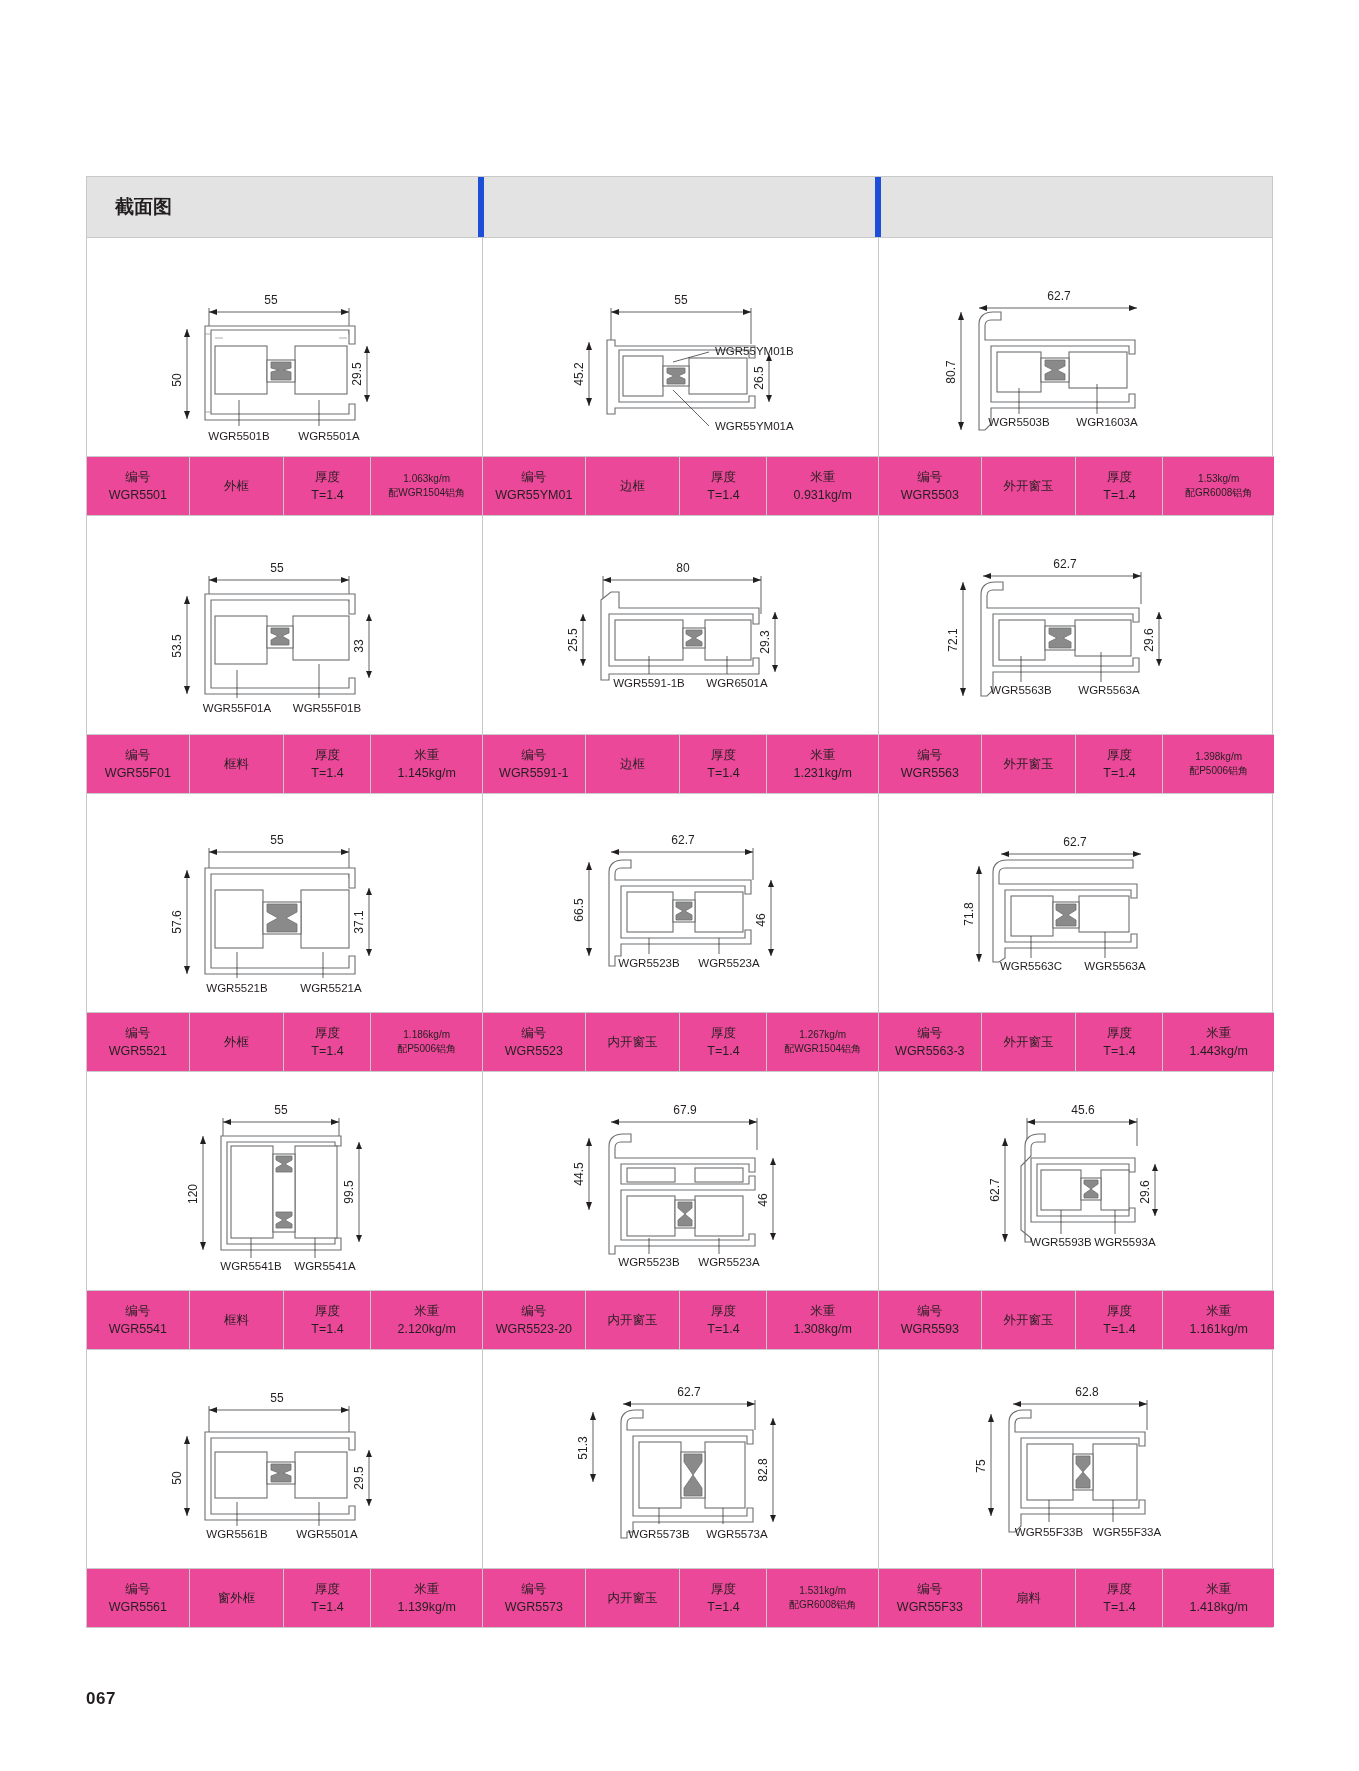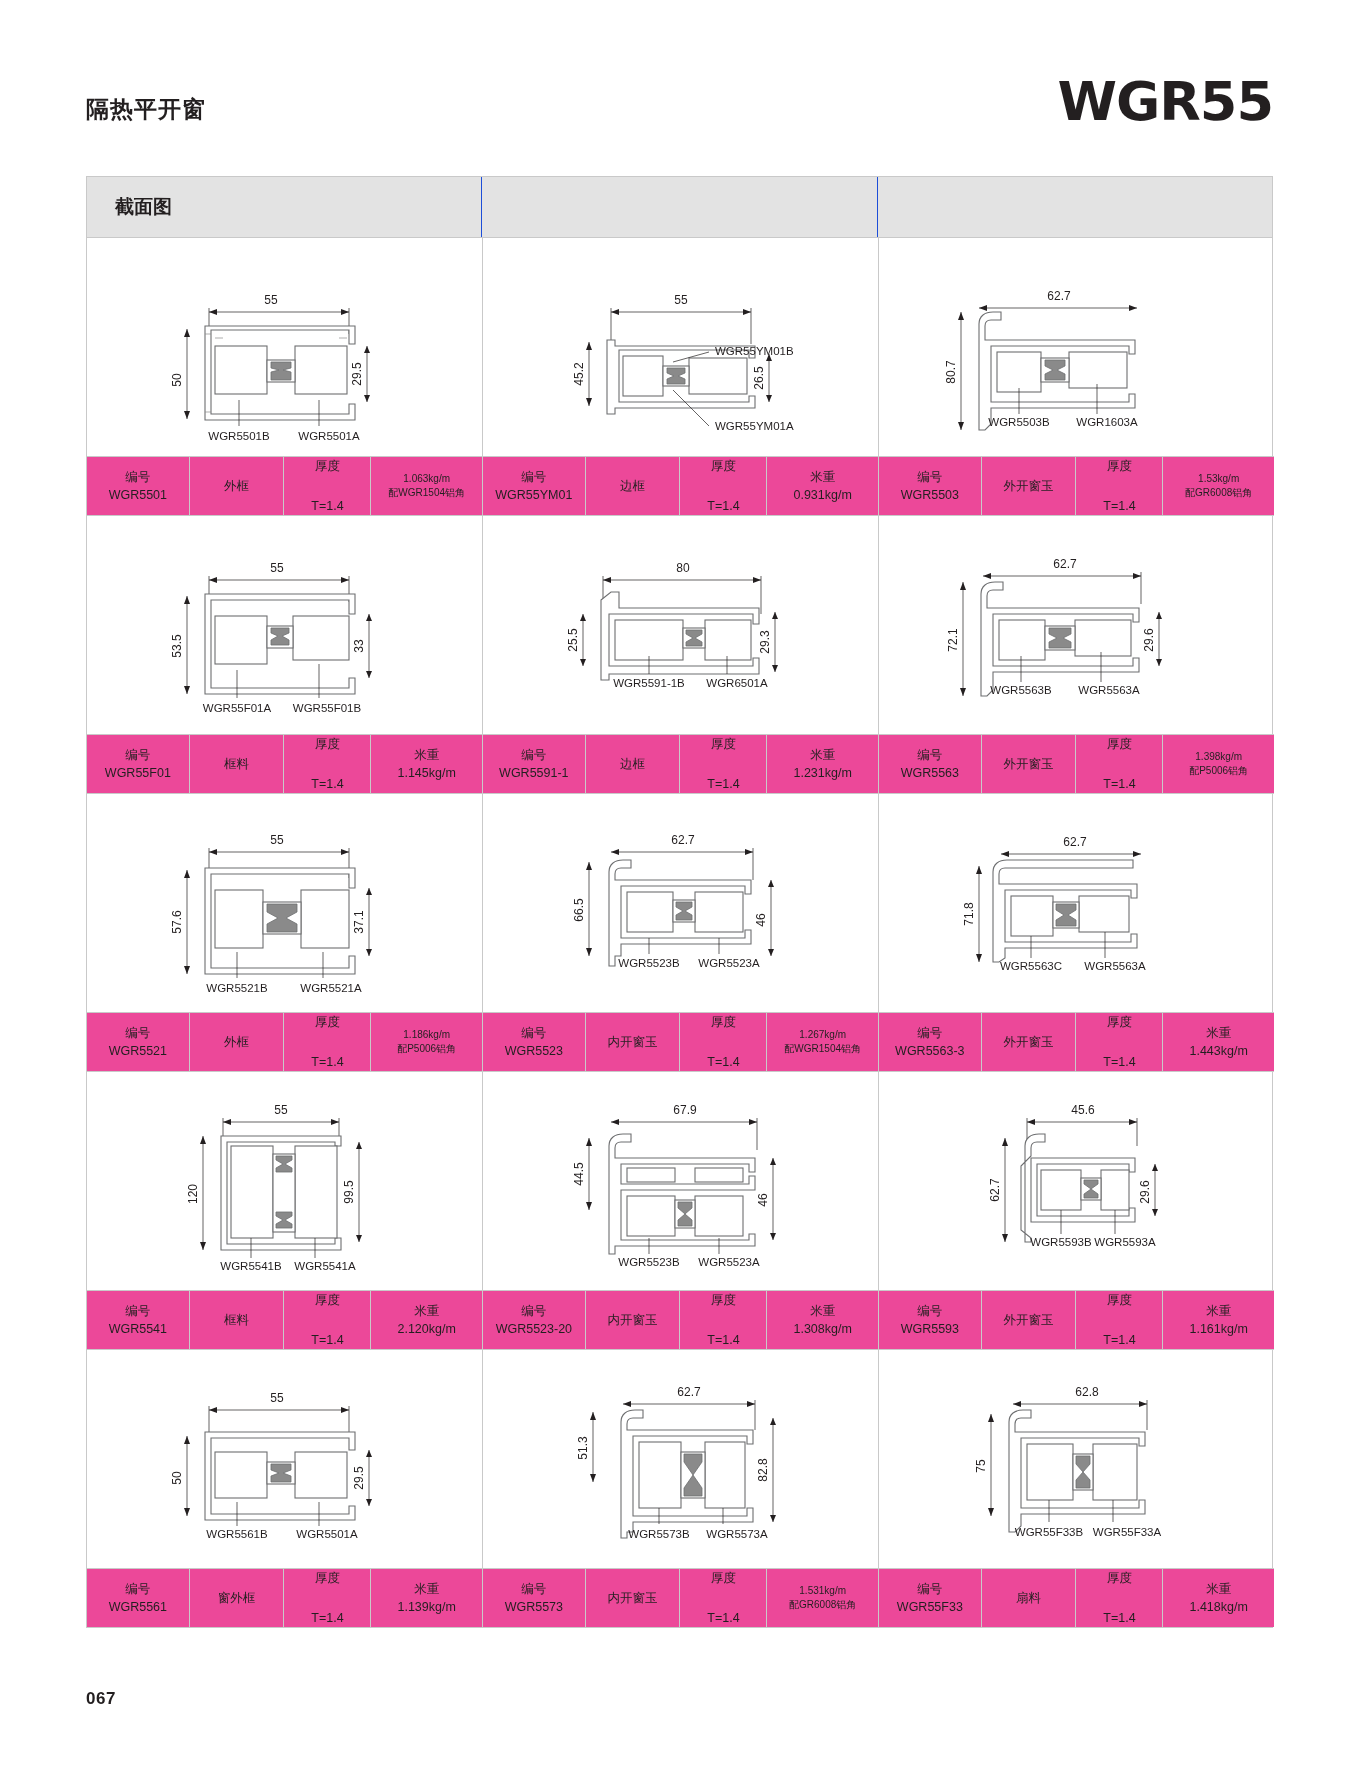--- a/index.html
+++ b/index.html
@@ -57,21 +57,21 @@
     border: 1px solid #c9c9c9;
     box-sizing: border-box;
   }
   .band {
     display: flex;
     height: 60px;
     border-bottom: 1px solid #c9c9c9;
   }
   .band-cell {
     flex: 1 1 0;
-    border-right: 1px solid #1d4ed8;
+    border-right: 6px solid #1d4ed8;
     background: #e3e3e3;
     display: flex;
     align-items: center;
     padding-left: 28px;
     box-sizing: border-box;
   }
   .band-cell:last-child { border-right: none; }
   .band-title {
     font-size: 19px;
     font-weight: bold;
@@ -109,21 +109,21 @@
     justify-content: center;
     text-align: center;
     font-size: 12.5px;
     line-height: 1.45;
     color: #231f20;
     padding: 0 2px;
   }
   .spec:last-child { border-right: none; }
   .spec.w1 { width: 26%; }
   .spec.w2 { width: 24%; font-family: Liberation Serif, serif; }
-  .spec.w3 { width: 22%; justify-content: space-between; }
+  .spec.w3 { width: 22%; }
   .spec.w4 { width: 28%; }
   .spec .small { font-size: 10px; }
   .row:last-child .specs { border-bottom: none; }
   
   .footer {
     position: absolute;
     left: 86px;
     bottom: 62px;
     font-size: 17px;
     font-weight: bold;
@@ -137,24 +137,20 @@
   .partlabel { font-family: "Liberation Sans", sans-serif; font-size: 11.5px; fill: #231f20; }
   .profile-outline { fill: #ffffff; stroke: #6d6e70; stroke-width: 1.1; }
   .thermal { fill: #8a8a8a; stroke: #6d6e70; stroke-width: 0.8; }
   .hair { stroke: #8a8a8a; stroke-width: 0.7; fill: none; }
 </style>
 </head>
 <body>
 
 <div class="page">
 
-  <div class="header">
-    <div class="header-title">隔热平开窗</div>
-    <div class="header-code">WGR55</div>
-  </div>
 
   <div class="table">
 
     <div class="band">
       <div class="band-cell">
         <span class="band-title">截面图</span>
       </div>
       <div class="band-cell"></div>
       <div class="band-cell"></div>
     </div>

